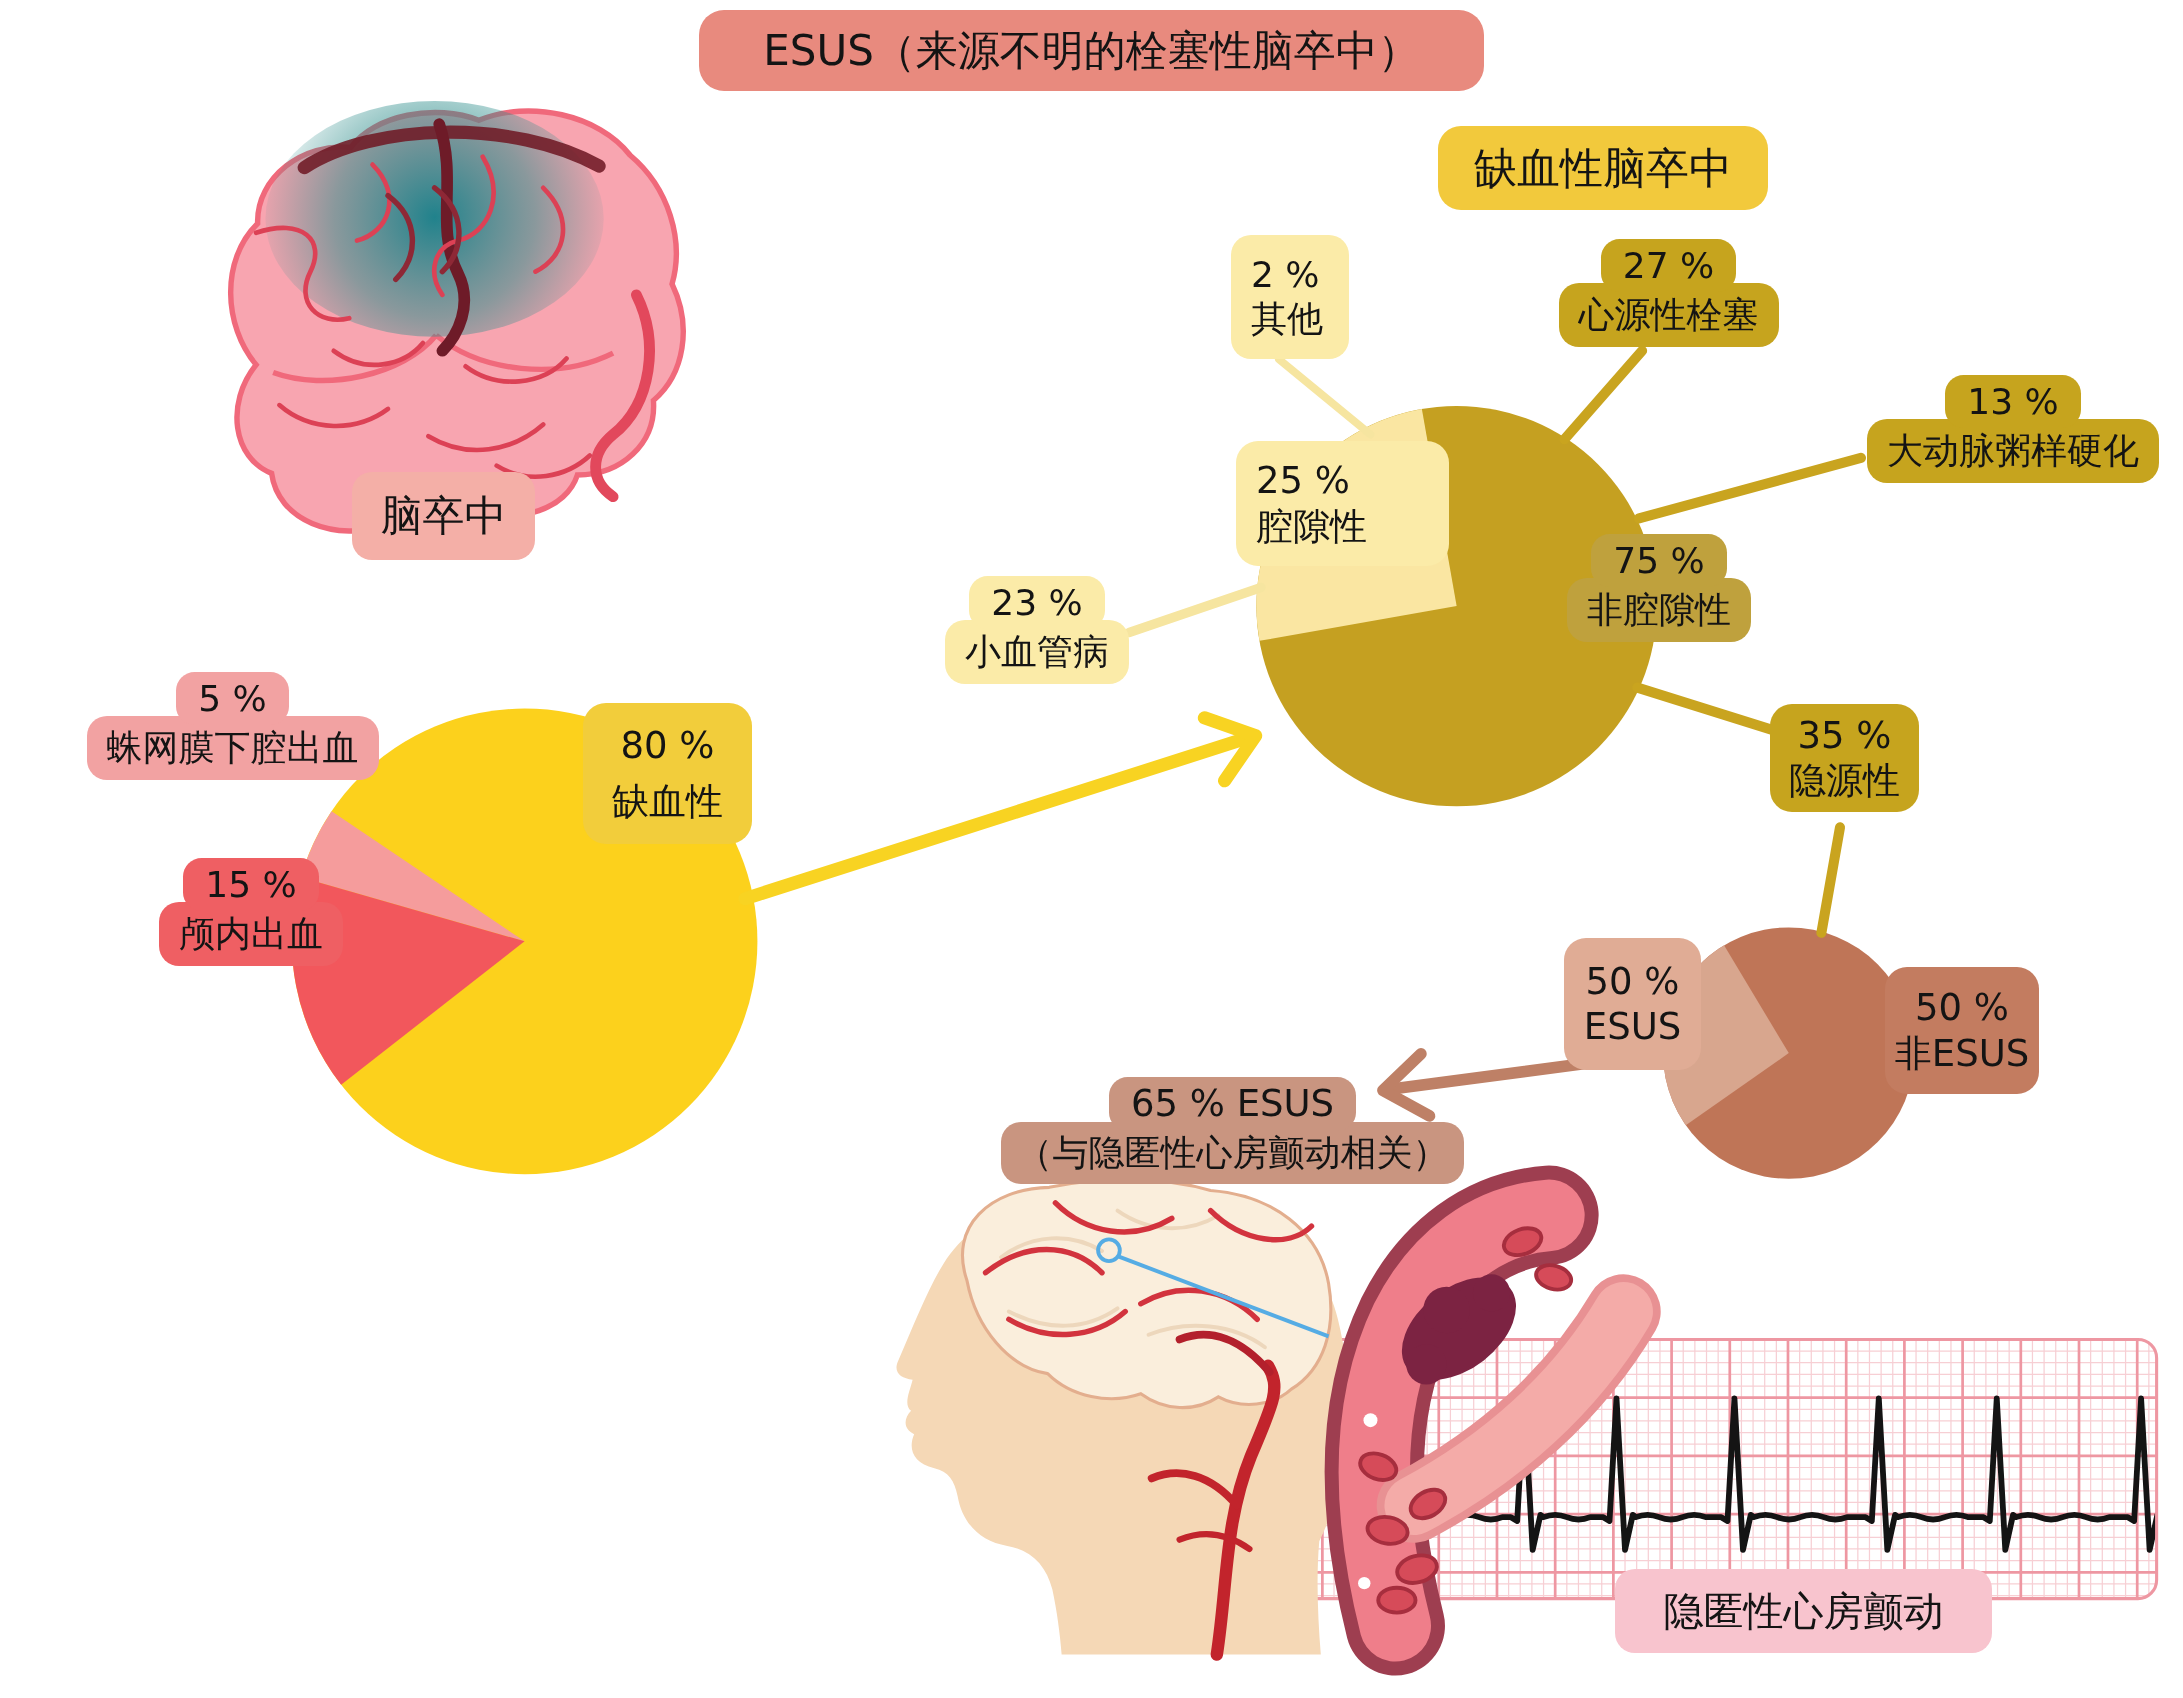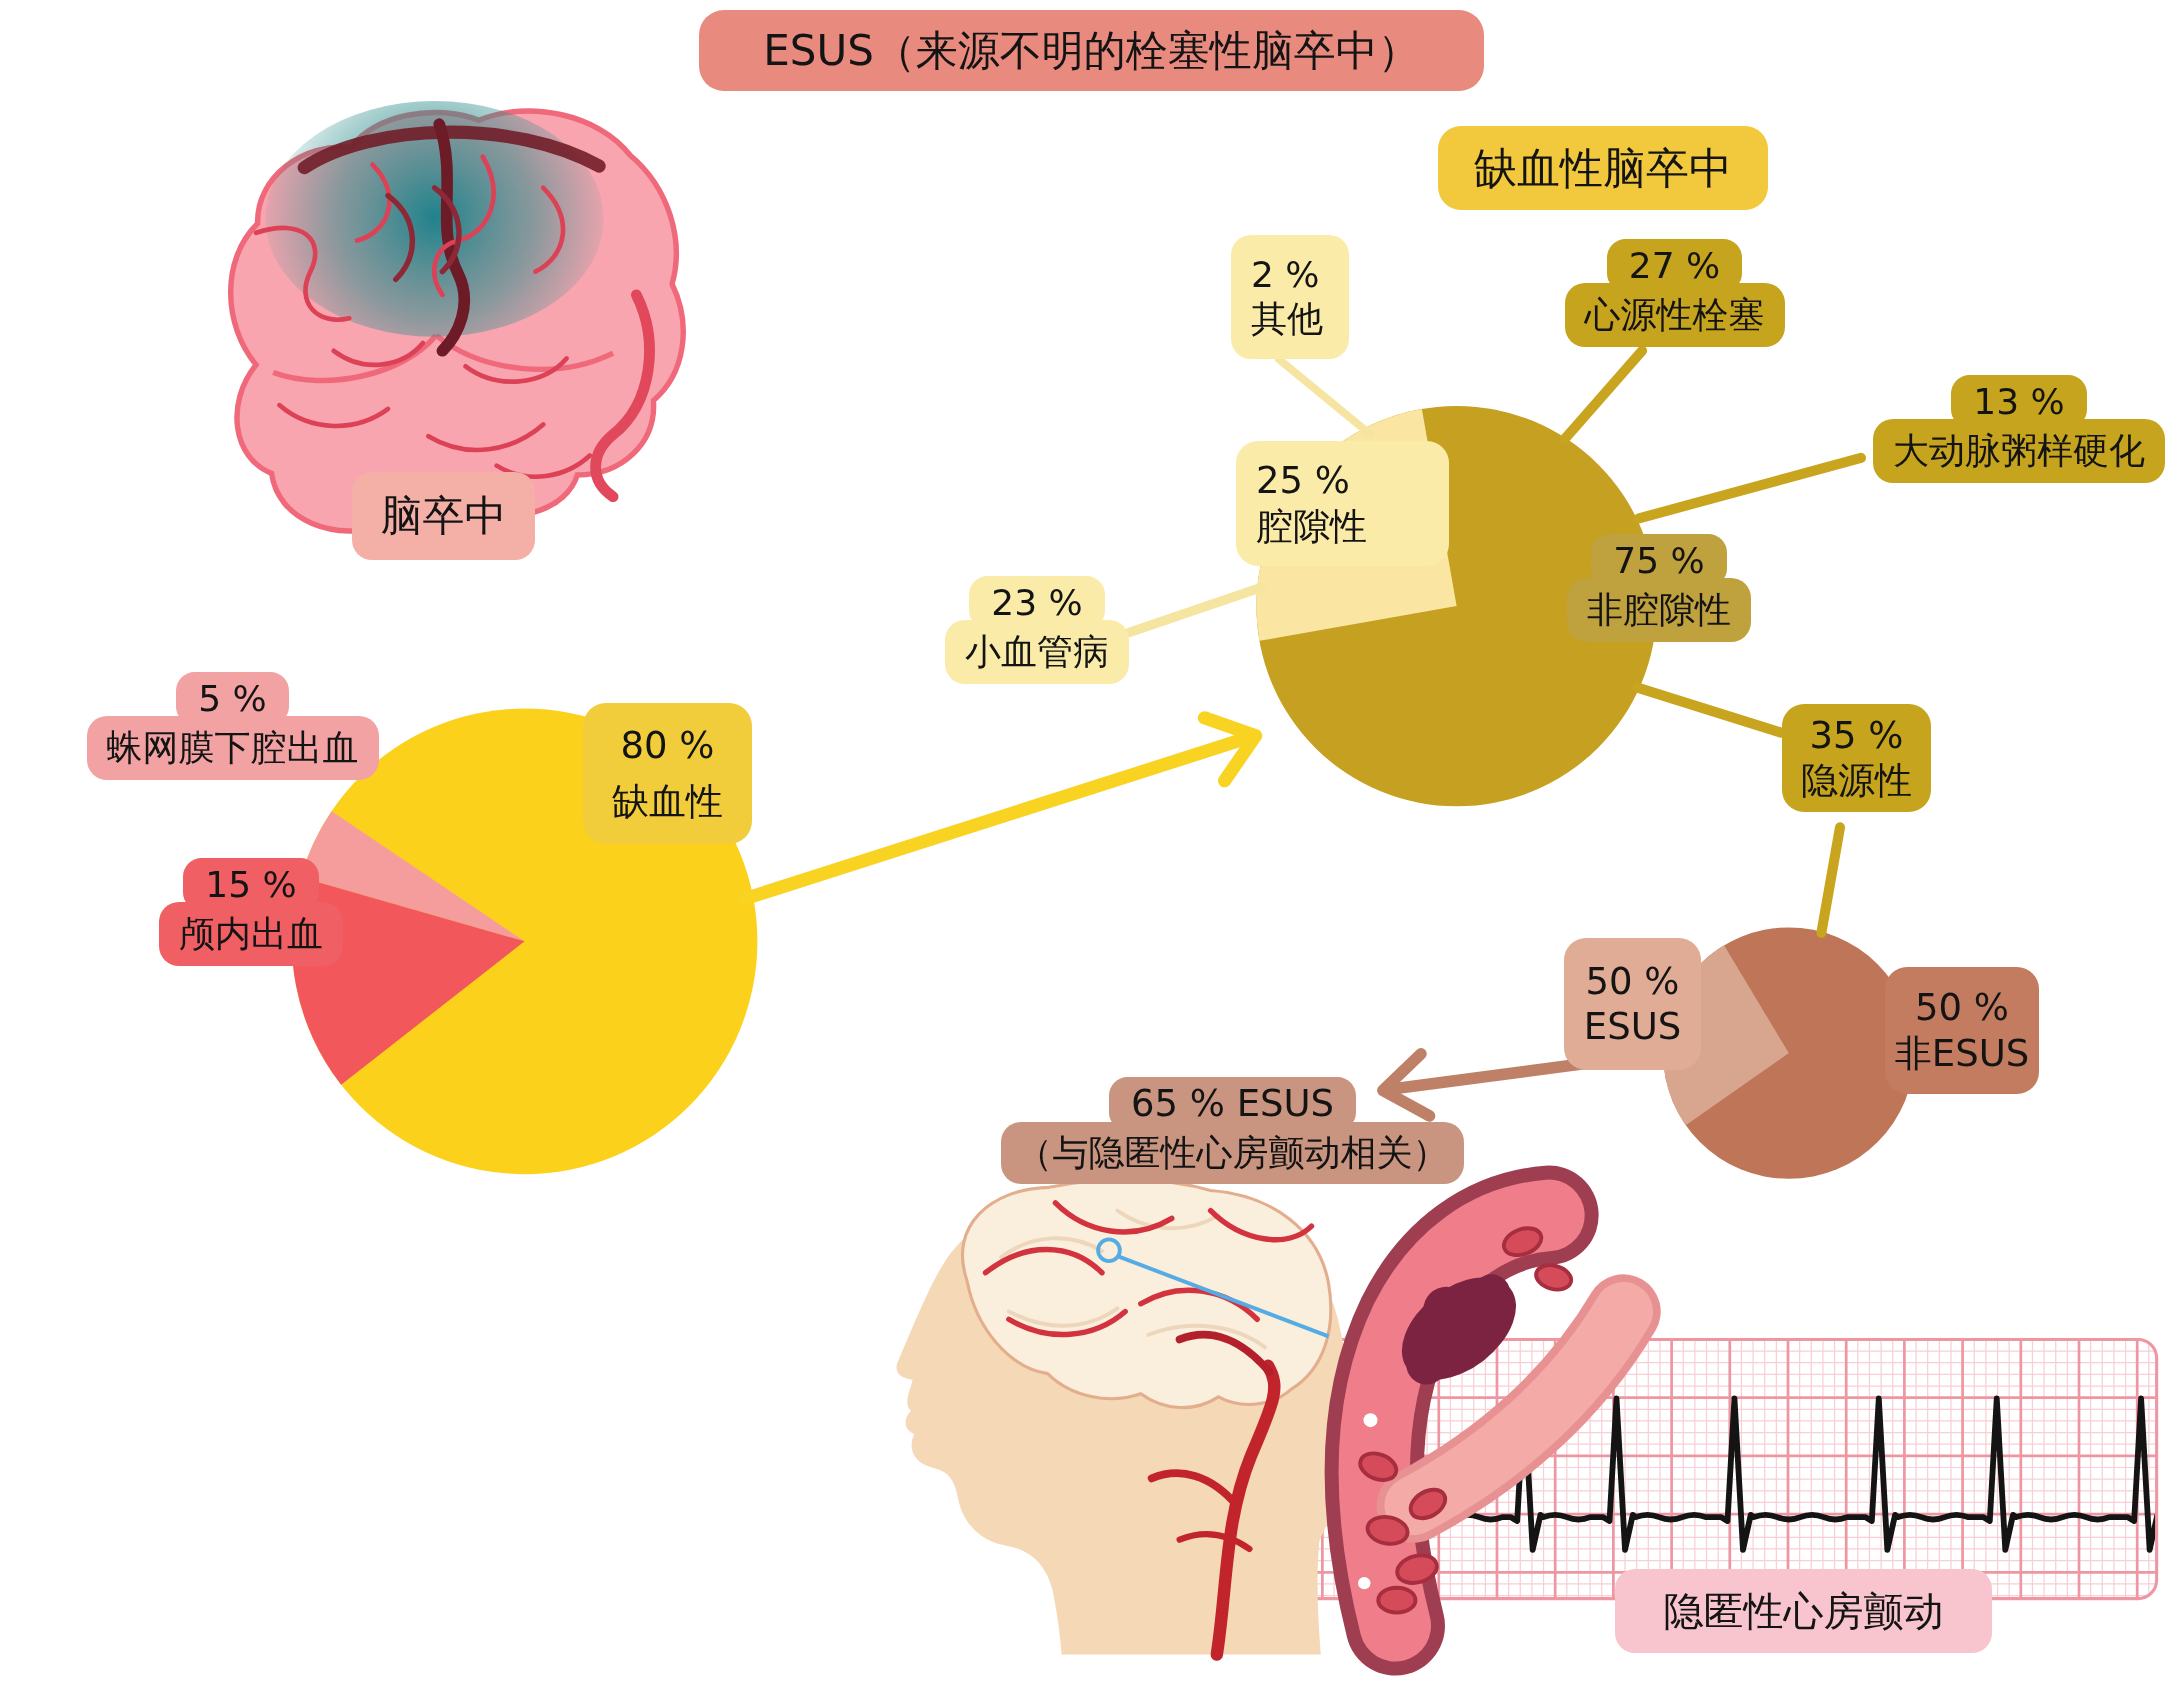--- a/index.html
+++ b/index.html
@@ -15,21 +15,21 @@
   .callout .main{margin-top:-9.3px;padding:12.4px 20px;border-radius:20px;font-size:36px;line-height:1.1;white-space:nowrap;z-index:1;}
   .left-align{align-items:flex-start;padding-left:20px;}
   .left-align span{text-align:left;}
   .c-title{background:var(--title_bg);}
   .c-caption{background:var(--brain_caption_bg);}
   .c-pinklight{background:var(--pink_light);}
   .c-red{background:var(--red);}
   .c-yellowbox{background:var(--yellow_box);gap:11px;}
   .c-header{background:var(--header_bg);}
   .c-pale{background:var(--pale_yellow);}
-  .c-gold{background:var(--gold_box);margin-left:12px;}
+  .c-gold{background:var(--gold_box);}
   .c-olive{background:var(--olive_box);}
   .c-rose{background:var(--rose_box);}
   .c-brownbox{background:var(--brown_box);}
   .c-note{background:var(--note_box);}
   .c-af{background:var(--af_bg);}
   .fs48{font-size:37px;} .fs46{font-size:36px;} .fs52{font-size:40px;} .fs54{font-size:42px;} .fs56{font-size:43px;}
 </style>
 </head>
 <body>
 

